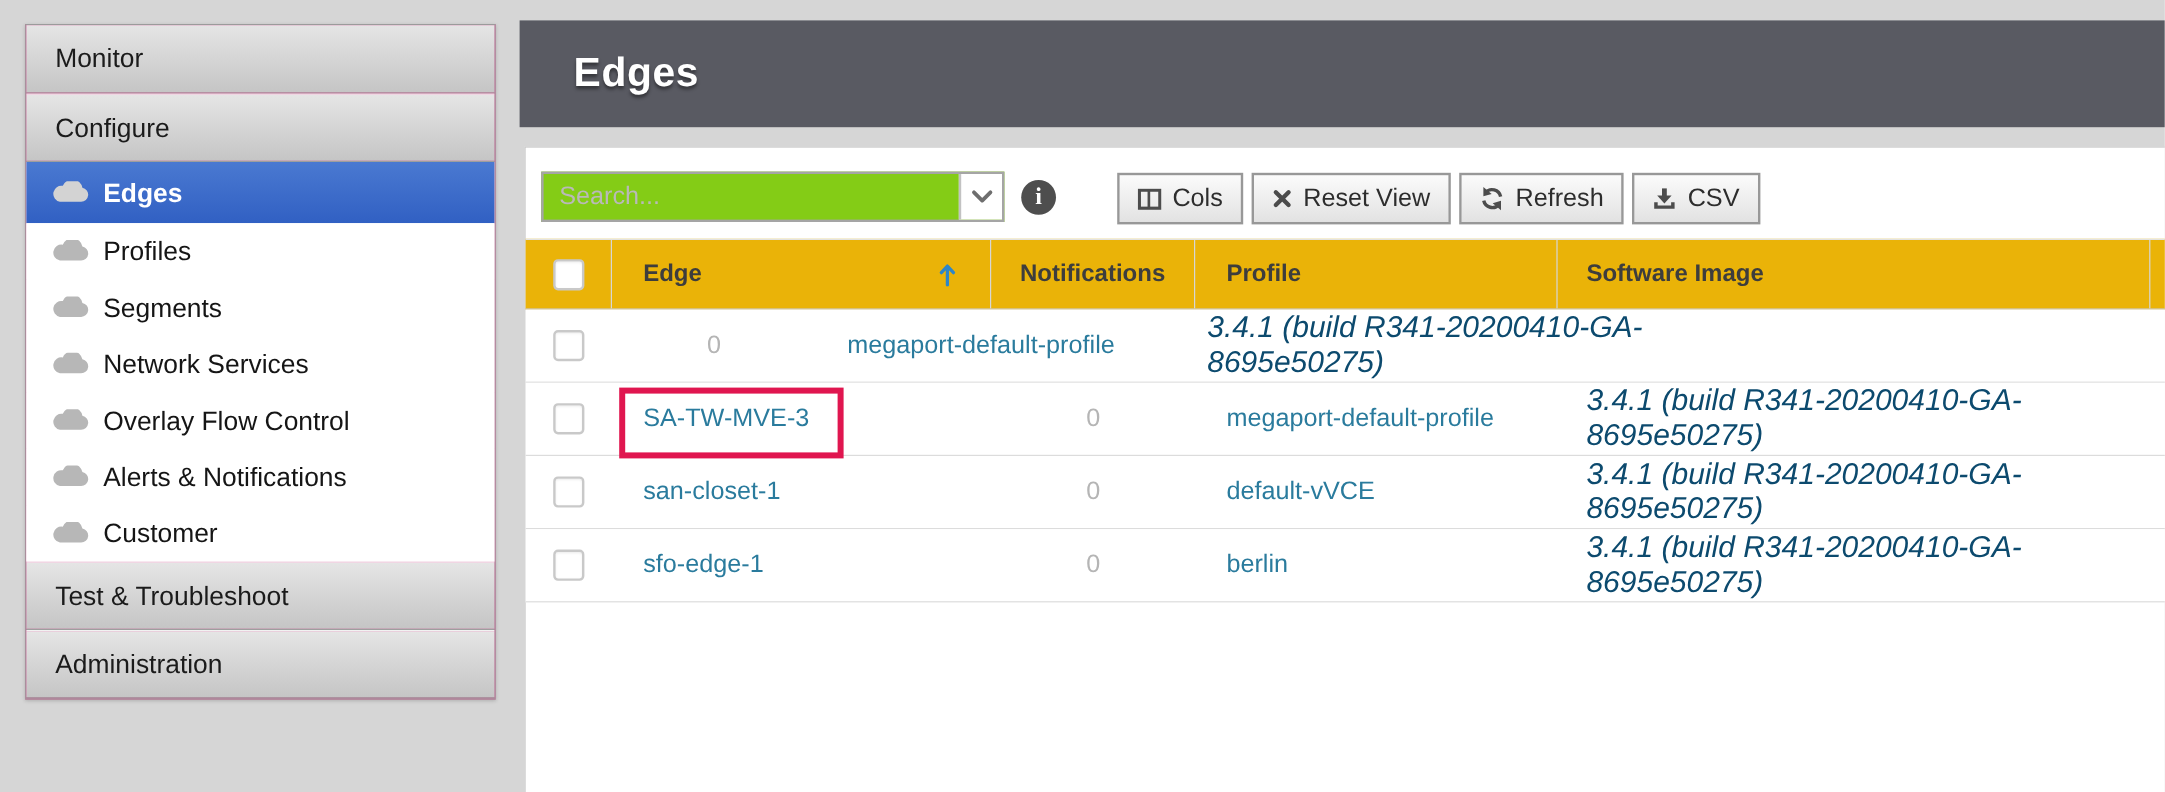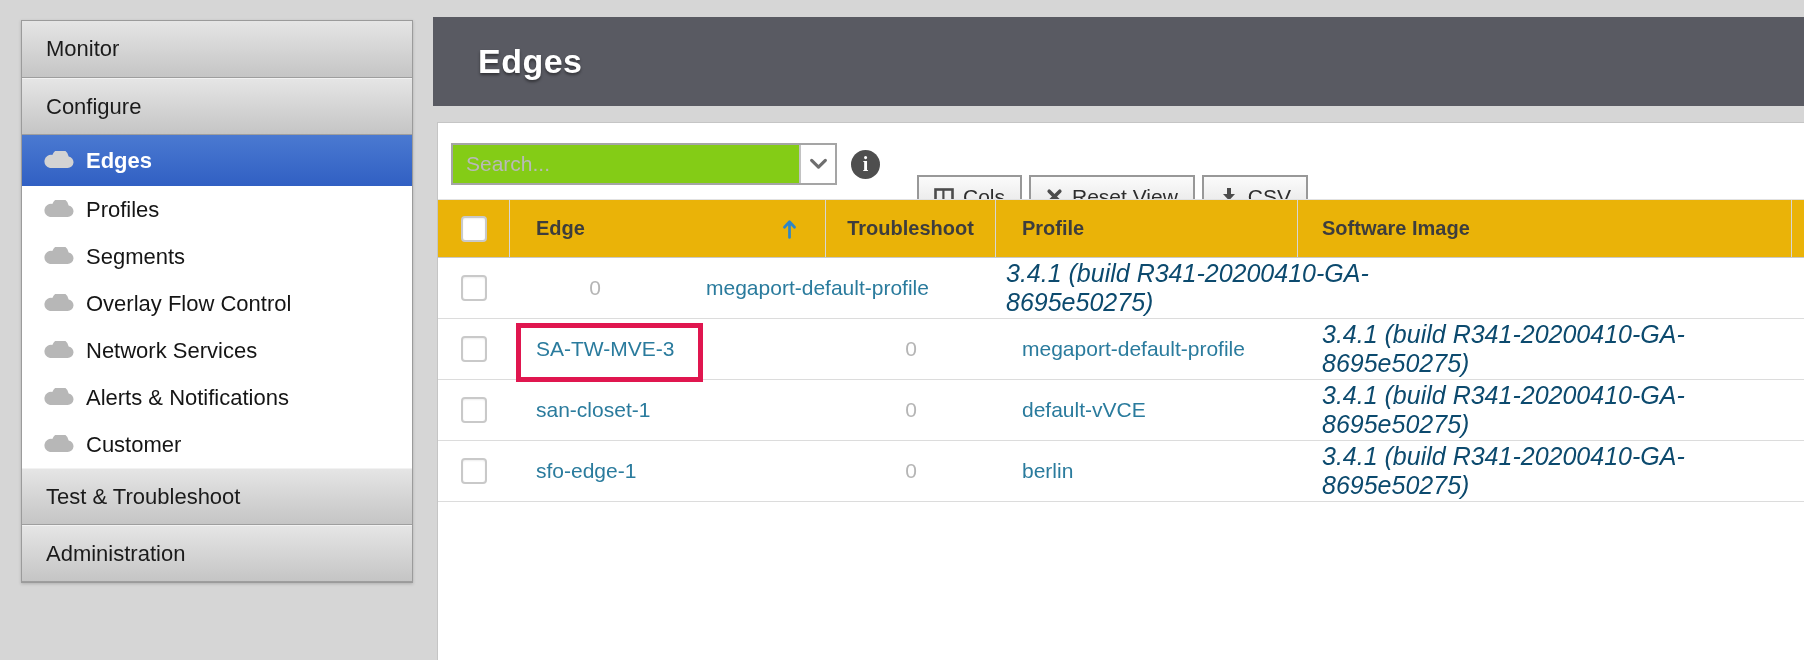--- a/index.html
+++ b/index.html
@@ -69,21 +69,21 @@
     width:36px; border:none; border-left:2px solid #c2c2c2; background:#fff;
     display:flex; align-items:center; justify-content:center; cursor:pointer; padding:0;
   }
   .info-icon {
     position:absolute; left:413px; top:27px; width:29px; height:29px;
     border-radius:50%; background:#4e4e4e; color:#fff;
     display:flex; align-items:center; justify-content:center;
     font-family:"Liberation Serif","DejaVu Serif",serif;
     font-weight:bold; font-size:20px; cursor:pointer;
   }
-  .btn-group { position:absolute; left:479px; top:21px; display:flex; gap:7px;margin-top:31px; }
+  .btn-group { position:absolute; left:493px; top:21px; display:flex; gap:7px; }
   .tb-btn {
     height:43px; border:2px solid #989898;
     background:linear-gradient(#fbfbfb,#e2e2e2);
     display:flex; align-items:center; gap:9px; padding:0 15px;
     font-size:21px; color:#2d2d2d; cursor:pointer; font-family:inherit;
   }
   .tb-btn .ic { display:flex; align-items:center; }
 
   
   .table { position:absolute; left:0; right:0; top:76px; }
@@ -159,29 +159,29 @@
             </svg>
         </span>
         <span>Segments</span>
       </div>
       <div class="nav-item">
         <span class="cloud-icon">
           <svg viewBox="0 0 34 20" width="33" height="19">
               <path d="M8 18 h18.5 a6.2 6.2 0 0 0 1.2-12.3 A9 9 0 0 0 10.5 4.1 A6.9 6.9 0 0 0 8 18 Z"></path>
             </svg>
         </span>
+        <span>Network Services</span>
+      </div>
+      <div class="nav-item">
+        <span class="cloud-icon">
+          <svg viewBox="0 0 34 20" width="33" height="19">
+              <path d="M8 18 h18.5 a6.2 6.2 0 0 0 1.2-12.3 A9 9 0 0 0 10.5 4.1 A6.9 6.9 0 0 0 8 18 Z"></path>
+            </svg>
+        </span>
         <span>Overlay Flow Control</span>
-      </div>
-      <div class="nav-item">
-        <span class="cloud-icon">
-          <svg viewBox="0 0 34 20" width="33" height="19">
-              <path d="M8 18 h18.5 a6.2 6.2 0 0 0 1.2-12.3 A9 9 0 0 0 10.5 4.1 A6.9 6.9 0 0 0 8 18 Z"></path>
-            </svg>
-        </span>
-        <span>Network Services</span>
       </div>
       <div class="nav-item">
         <span class="cloud-icon">
           <svg viewBox="0 0 34 20" width="33" height="19">
               <path d="M8 18 h18.5 a6.2 6.2 0 0 0 1.2-12.3 A9 9 0 0 0 10.5 4.1 A6.9 6.9 0 0 0 8 18 Z"></path>
             </svg>
         </span>
         <span>Alerts &amp; Notifications</span>
       </div>
       <div class="nav-item">
@@ -231,20 +231,31 @@
         </span>
         <span>Cols</span>
       </button>
       <button class="tb-btn">
         <span class="ic">
           <svg viewBox="0 0 16 16" width="17" height="17">
               <path d="M3 3 L13 13 M13 3 L3 13" stroke="#4c4c4c" stroke-width="3.4" stroke-linecap="round"></path>
             </svg>
         </span>
         <span>Reset View</span>
+      </button>
+      <button class="tb-btn">
+        <span class="ic">
+          <svg viewBox="0 0 20 20" width="21" height="21">
+            <path d="M16.7 8.4 A7 7 0 0 0 4.6 5.3" fill="none" stroke="#4c4c4c" stroke-width="2.7"></path>
+            <polygon fill="#4c4c4c" points="3.0,0.8 3.0,8.2 9.6,6.4"></polygon>
+            <path d="M3.3 11.6 A7 7 0 0 0 15.4 14.7" fill="none" stroke="#4c4c4c" stroke-width="2.7"></path>
+            <polygon fill="#4c4c4c" points="17.0,19.2 17.0,11.8 10.4,13.6"></polygon>
+          </svg>
+        </span>
+        <span>Refresh</span>
       </button>
       <button class="tb-btn">
         <span class="ic">
           <svg viewBox="0 0 20 20" width="20" height="20">
             <rect x="8" y="1" width="4" height="6.5" fill="#4c4c4c"></rect>
             <polygon points="4,7 16,7 10,13.6" fill="#4c4c4c"></polygon>
             <path d="M1.5 12.5 V18 H18.5 V12.5 H15.6 V15.2 H4.4 V12.5 Z" fill="#4c4c4c"></path>
           </svg>
         </span>
         <span>CSV</span>
@@ -258,21 +269,21 @@
         </div>
         <div class="th w-edge">
           <span>Edge</span>
           <span class="sort-arrow">
             <svg viewBox="0 0 14 19" width="15" height="20">
                 <path d="M7 17.5 V3 M2.2 7.8 L7 2.6 L11.8 7.8" stroke="#2e86c8" stroke-width="2.6" fill="none" stroke-linecap="round" stroke-linejoin="round"></path>
               </svg>
           </span>
         </div>
         <div class="th w-cert">
-          <span>Troubleshoot</span>
+          <span>Notifications</span>
         </div>
         <div class="th w-prof">
           <span>Profile</span>
         </div>
         <div class="th w-sw">
           <span>Software Image</span>
         </div>
         <div class="th w-rest"></div>
       </div>
 

